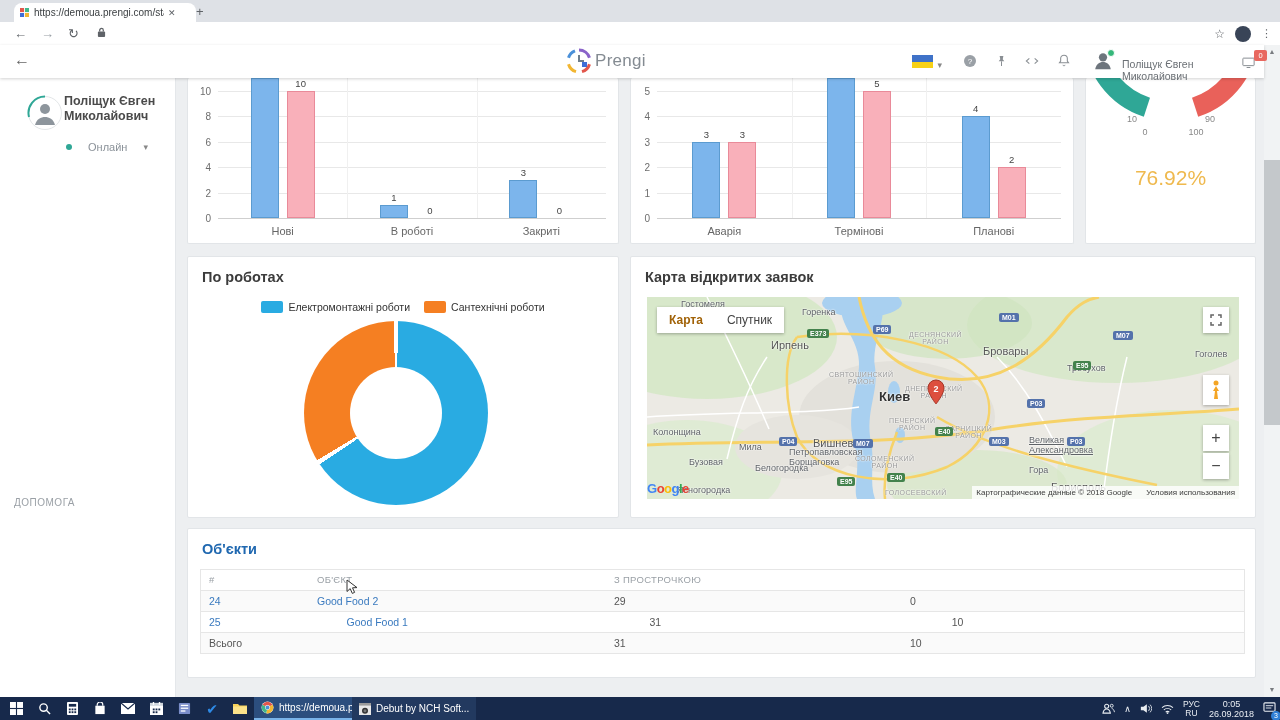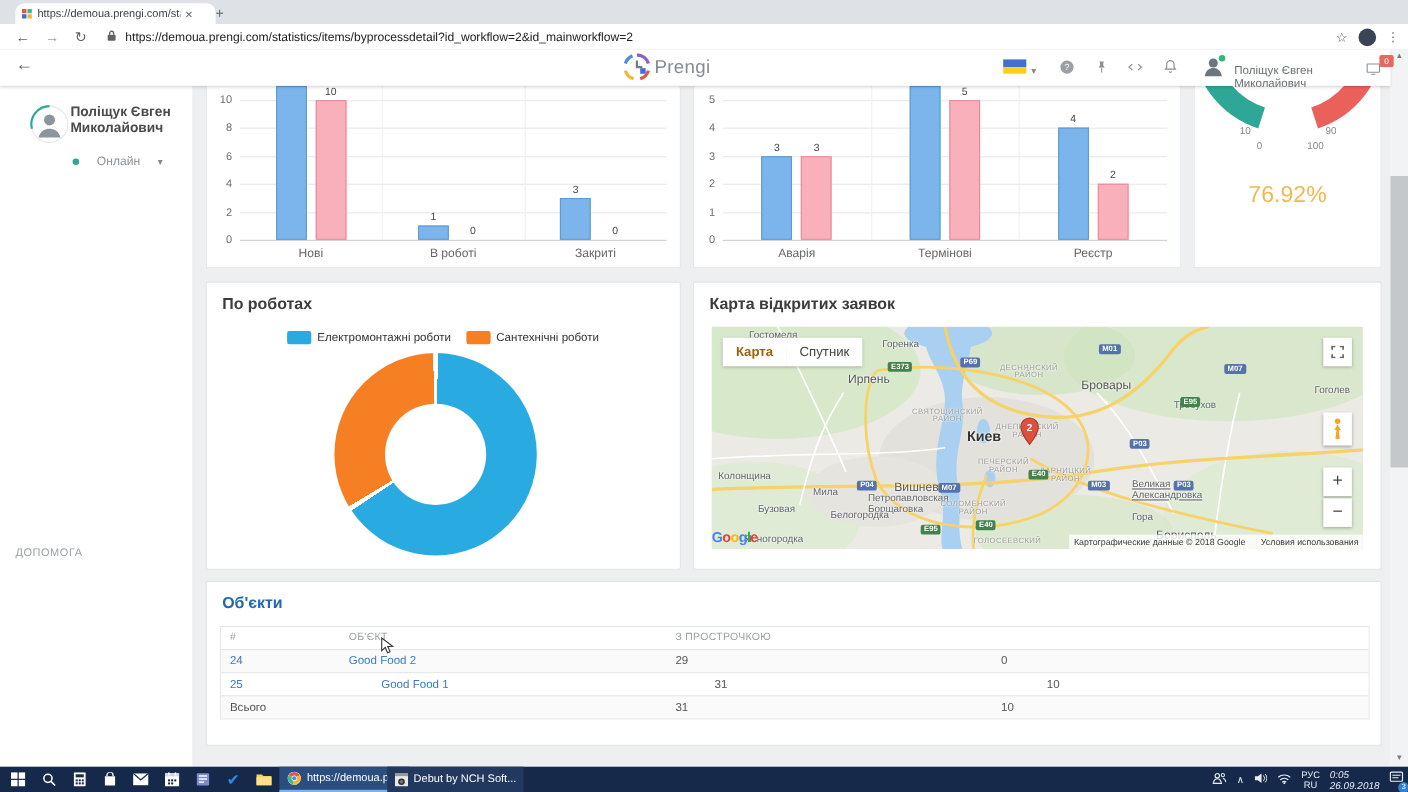--- a/index.html
+++ b/index.html
@@ -96,21 +96,21 @@
   .sbthumb{left:1264px;top:160px;width:16px;height:265px;background:#c4c8cb;}
   .sbarr{left:1264px;width:16px;height:14px;color:#797c80;font-size:7px;text-align:center;line-height:14px;}
   
   .taskbar{left:0;top:697px;width:1280px;height:23px;background:#17294b;z-index:9;}
   .tbico{position:absolute;top:0;width:28px;height:23px;display:flex;align-items:center;justify-content:center;}
   .tbtn{position:absolute;top:0;height:23px;display:flex;align-items:center;gap:5px;color:#fff;font-size:10px;padding:0 7px;}
   .tbtn-chrome{background:#2c4e7e;border-bottom:2px solid #7ab3e8;box-sizing:border-box;}
   .tbtn-debut{background:#22395f;}
   .tray{position:absolute;right:4px;top:0;height:23px;display:flex;align-items:center;gap:9px;color:#e9edf2;}
   .trlang{font-size:8.5px;line-height:9px;text-align:center;}
-  .trtime{font-size:9px;line-height:10px;font-style:italic;}
+  .trtime{font-size:9px;line-height:10px;text-align:center;}
   .trbadge{position:relative;}
   .trbadge .n{position:absolute;right:-5px;bottom:-3px;background:#2f7fd6;color:#fff;border-radius:50%;
     width:10px;height:10px;font-size:7px;line-height:10px;text-align:center;}
   .cursor{z-index:20;}
 </style>
 </head>
 <body>
 
 <div id="screen">
 
@@ -131,21 +131,20 @@
   <div class="abs navrow">
     <span class="navico">←</span>
     <span class="navico" style="color:#9aa0a6;">→</span>
     <span class="navico">↻</span>
     <span class="navico lock">
       <svg width="9" height="11" viewBox="0 0 10 12">
           <rect x="1" y="5" width="8" height="6" rx="1" fill="#5f6368"></rect>
           <path d="M3 5V3.5a2 2 0 0 1 4 0V5" fill="none" stroke="#5f6368" stroke-width="1.4"></path>
         </svg>
     </span>
-    <span class="urltext">https://demoua.prengi.com/statistics/items/byprocessdetail?id_workflow=2&amp;id_mainworkflow=2</span>
     <span class="navright">
       <span class="star">☆</span>
       <span class="profile"></span>
       <span class="kebab">⋮</span>
     </span>
   </div>
 
   <div class="abs appheader"></div>
   <div class="abs backarrow">←</div>
   <div class="abs brand">
@@ -387,21 +386,21 @@
       <div class="vsep" style="left: 295.333px; top: 0px; height: 140px;"></div>
       <div class="xlab" style="left: 33.3333px; top: 147px; width: 120px;">Аварія</div>
       <div class="bar" style="left: 61.3333px; top: 63.8px; width: 28px; height: 76.2px; background: rgb(124, 181, 236); border: 1px solid rgb(91, 155, 208);"></div>
       <div class="dlab" style="left: 55.3333px; top: 50.8px;">3</div>
       <div class="bar" style="left: 97.3333px; top: 63.8px; width: 28px; height: 76.2px; background: rgb(249, 176, 186); border: 1px solid rgb(233, 138, 153);"></div>
       <div class="dlab" style="left: 91.3333px; top: 50.8px;">3</div>
       <div class="xlab" style="left: 168px; top: 147px; width: 120px;">Термінові</div>
       <div class="bar" style="left: 196px; top: 0px; width: 28px; height: 140px; background: rgb(124, 181, 236); border: 1px solid rgb(91, 155, 208);"></div>
       <div class="bar" style="left: 232px; top: 13px; width: 28px; height: 127px; background: rgb(249, 176, 186); border: 1px solid rgb(233, 138, 153);"></div>
       <div class="dlab" style="left: 226px; top: 0px;">5</div>
-      <div class="xlab" style="left: 302.667px; top: 147px; width: 120px;">Реєстр</div>
+      <div class="xlab" style="left: 302.667px; top: 147px; width: 120px;">Планові</div>
       <div class="bar" style="left: 330.667px; top: 38.4px; width: 28px; height: 101.6px; background: rgb(124, 181, 236); border: 1px solid rgb(91, 155, 208);"></div>
       <div class="dlab" style="left: 324.667px; top: 25.4px;">4</div>
       <div class="bar" style="left: 366.667px; top: 89.2px; width: 28px; height: 50.8px; background: rgb(249, 176, 186); border: 1px solid rgb(233, 138, 153);"></div>
       <div class="dlab" style="left: 360.667px; top: 76.2px;">2</div>
     </div>
   <div class="card" id="card-gauge" style="left:1085px;top:78px;width:169px;height:165px;border-top:none;">
     <svg width="169" height="80" viewBox="0 0 169 80" style="position:absolute;left:0;top:0;">
       <path d="M 60.9 29.2 A 78 78 0 0 1 7.1 -42.3" fill="none" stroke="#2fa796" stroke-width="20"></path>
       <path d="M 162.9 -42.3 A 78 78 0 0 1 109.1 29.2" fill="none" stroke="#e9615a" stroke-width="20"></path>
       <text x="46" y="44" font-size="9" fill="#888" text-anchor="middle">10</text>

